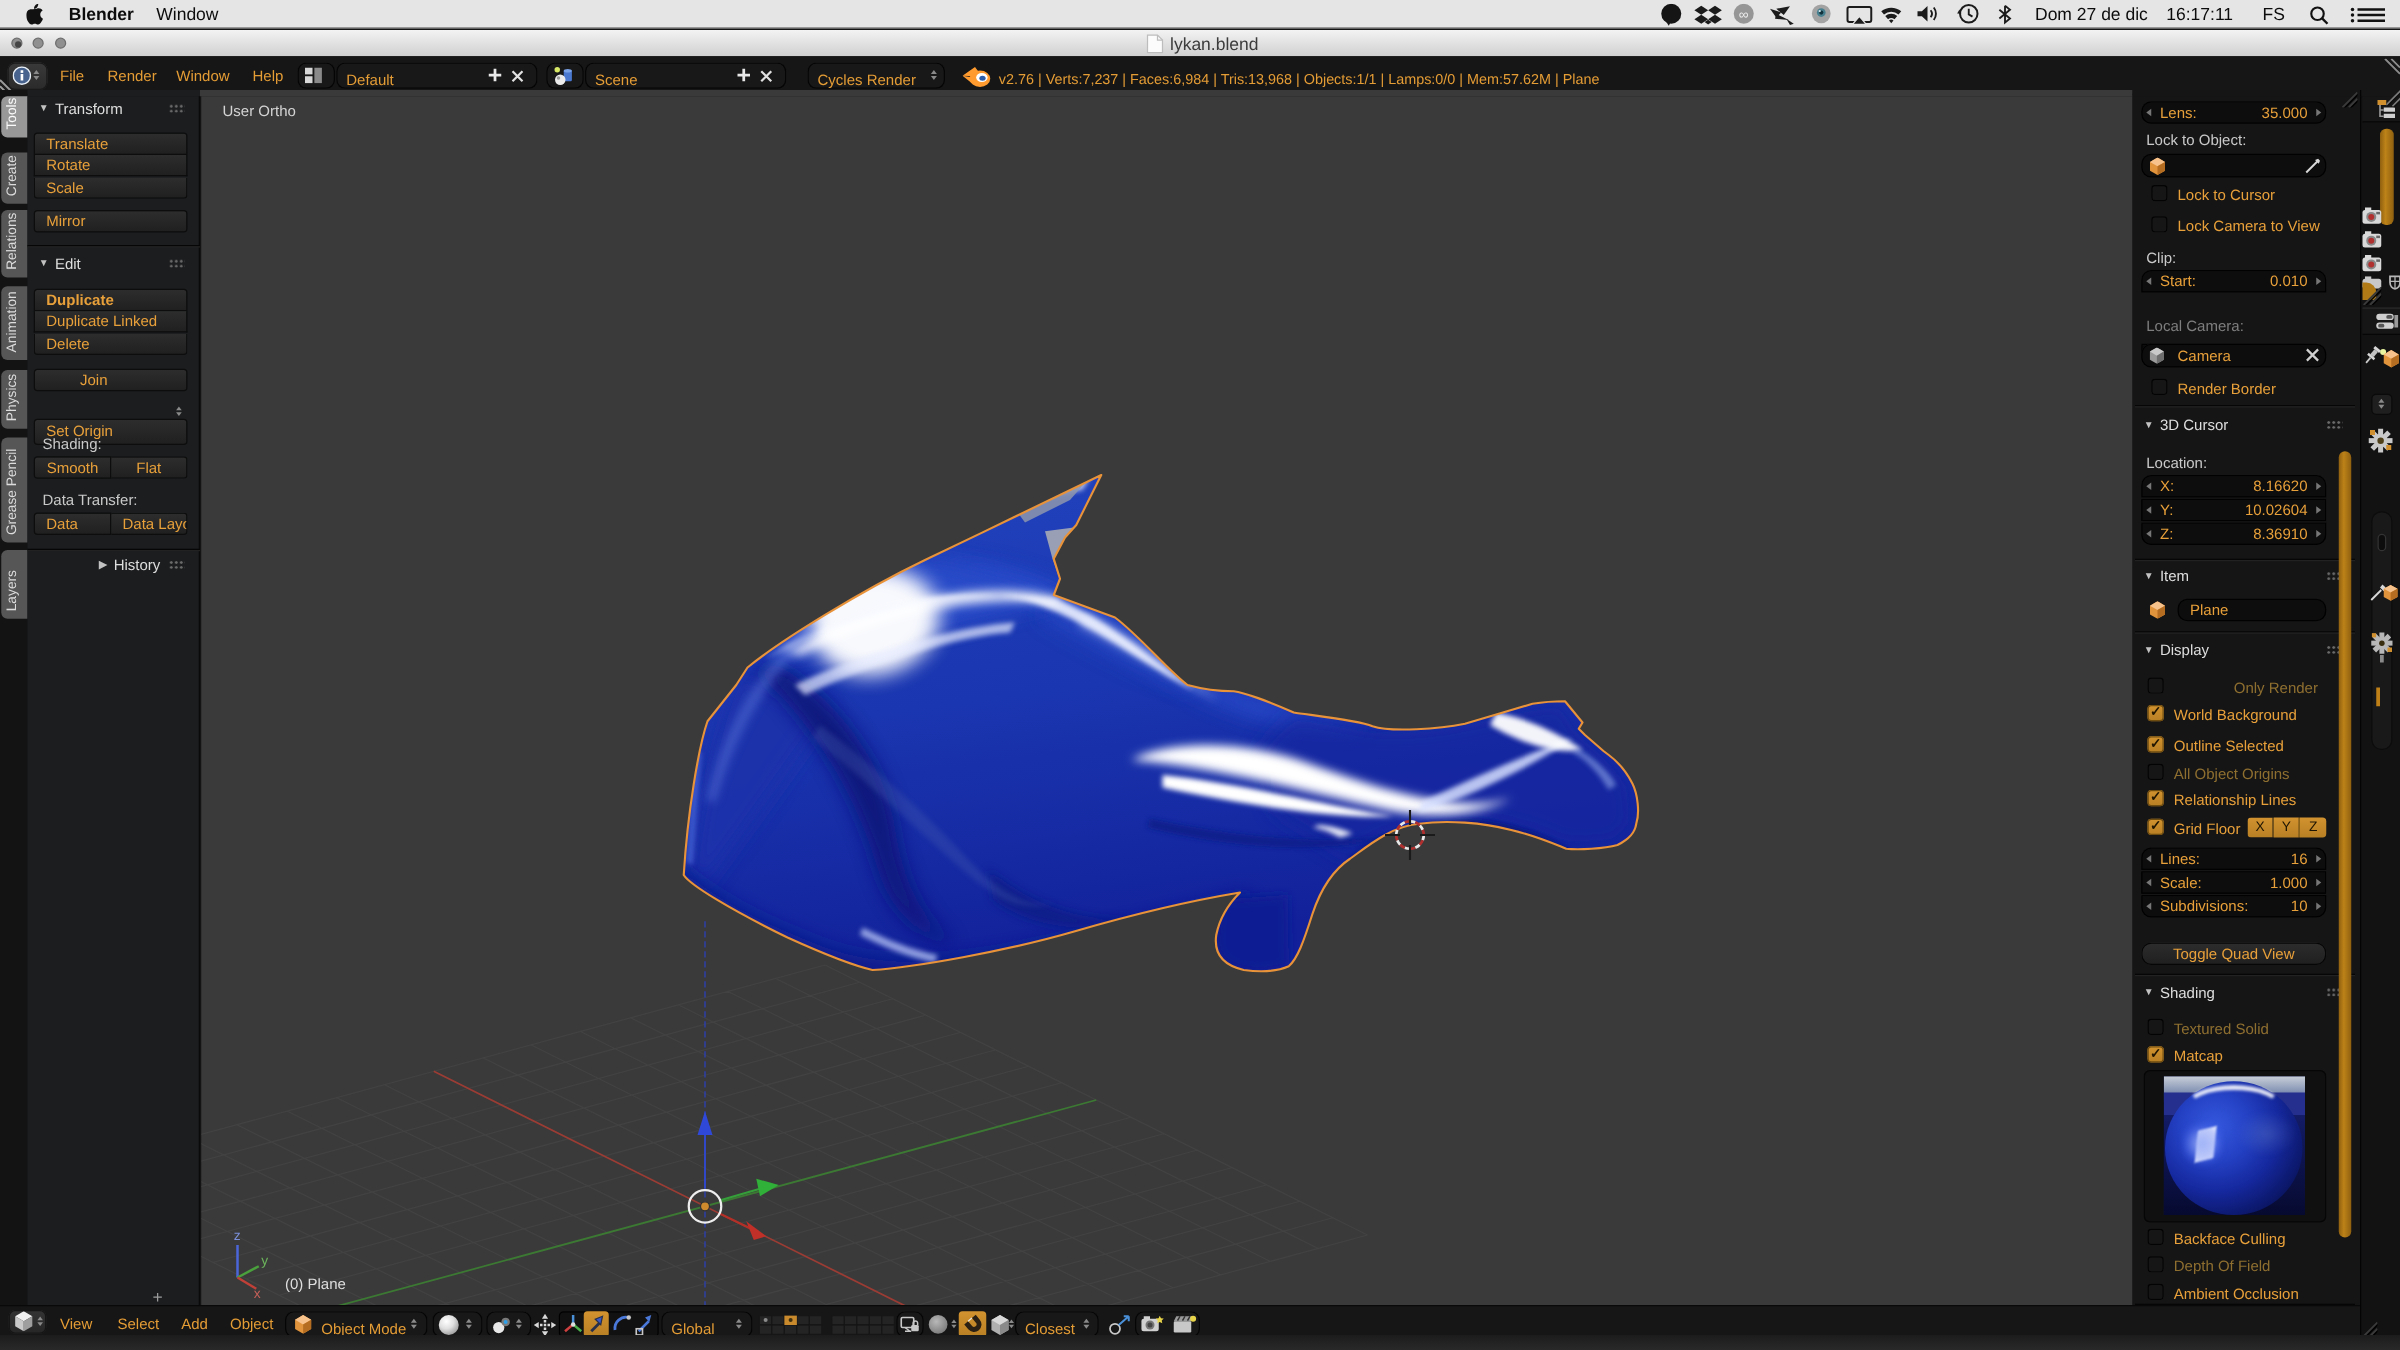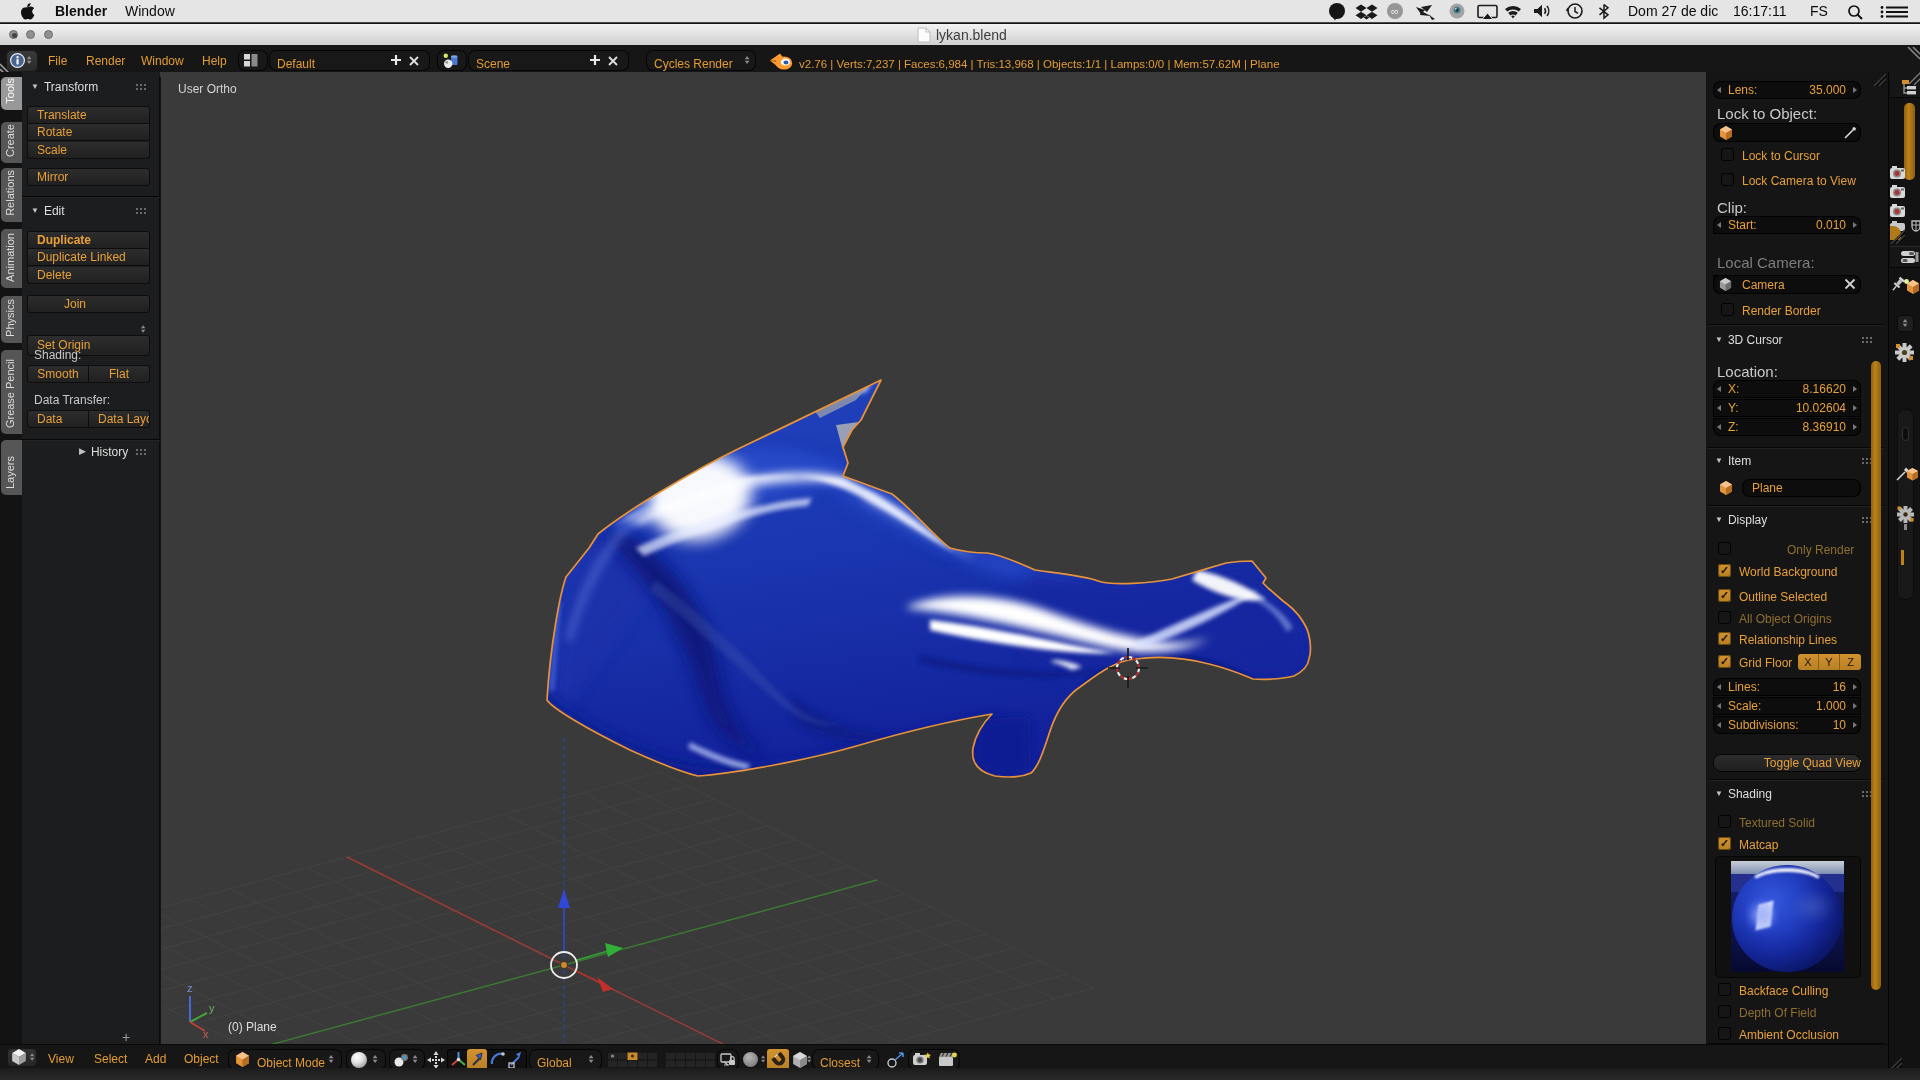--- a/index.html
+++ b/index.html
@@ -24,21 +24,21 @@
 .arrL { position:absolute; left:4px; top:6px; width:0; height:0; border-top:3px solid transparent; border-bottom:3px solid transparent; border-right:4px solid #777; }
 .arrR { position:absolute; right:4px; top:6px; width:0; height:0; border-top:3px solid transparent; border-bottom:3px solid transparent; border-left:4px solid #777; }
 .updn { position:absolute; right:4px; top:4px; width:7px; height:10px; }
 .updn:before { content:""; position:absolute; top:0; left:0; border-left:3.5px solid transparent; border-right:3.5px solid transparent; border-bottom:4px solid #8a8a8a; }
 .updn:after { content:""; position:absolute; bottom:0; left:0; border-left:3.5px solid transparent; border-right:3.5px solid transparent; border-top:4px solid #8a8a8a; }
 .cb { position:absolute; width:13px; height:13px; border-radius:3px; background:#161616; box-shadow:inset 0 0 0 1px #030303, inset 0 -1px 0 #2b2b2b; }
 .cb.on { background:linear-gradient(#d2932f,#b87f24); box-shadow:inset 0 0 0 1px #6e4c10; }
 .cb.on:after { content:"✓"; position:absolute; left:2px; top:0px; color:#211602; font-size:11px; font-weight:bold; line-height:13px;}
 .ntxt { position:absolute; color:#e8a03a; font-size:12px; }
 .ntxt.dim { color:#8f6f30; }
-.nlbl { position:absolute; color:#c9c9c9; font-size:15px; }
+.nlbl { position:absolute; color:#c9c9c9; font-size:12px; }
 .nsep { position:absolute; height:2px; border-top:1px solid #060606; border-bottom:1px solid #222; }
 .hmenu { position:absolute; top:9px; color:#e49c35; font-size:12px; }
 .hfld { position:absolute; background:#181818; border-radius:7px; box-shadow:inset 0 0 0 1px #050505, inset 0 1px 0 #262626; }
 </style>
 </head>
 <body>
 
 <div id="menubar" class="abs">
   <svg class="abs" style="left:21px;top:3px" width="14" height="17" viewBox="0 0 14 17">
     <path fill="#111" d="M9.6 0 C9.7 1 9.3 2 8.7 2.7 C8.1 3.5 7.1 4 6.2 4 C6.1 3 6.5 2 7.1 1.3 C7.7 0.6 8.8 0.1 9.6 0 Z"></path>
@@ -503,21 +503,21 @@
       <div class="nm">Scale:</div>
       <div class="vl">1.000</div>
       <div class="arrR"></div>
     </div>
   <div class="nfld" style="left:7px;top:639px;width:148px;border-radius:0 0 8px 8px;">
       <div class="arrL"></div>
       <div class="nm">Subdivisions:</div>
       <div class="vl">10</div>
       <div class="arrR"></div>
     </div>
-  <div class="nfld" style="left:7px;top:677px;width:148px;height:18px;background:linear-gradient(#2d2d2d,#1f1f1f);box-shadow:inset 0 0 0 1px #060606;text-align:right;">
+  <div class="nfld" style="left:7px;top:677px;width:148px;height:18px;background:linear-gradient(#2d2d2d,#1f1f1f);box-shadow:inset 0 0 0 1px #060606;text-align:center;">
       <div style="margin-top:2px;">Toggle Quad View</div>
     </div>
   <div class="nsep" style="left:2px;top:702px;width:176px;"></div>
   <div class="phdr" style="left:9px;top:710px;"><span class="tri">▼</span>Shading</div>
   <div class="grip" style="left:155px;top:713px;"></div>
   <div class="cb" style="left:12px;top:738px;"></div>
   <div class="ntxt dim" style="left:33px;top:739px;">Textured Solid</div>
   <div class="cb on" style="left:12px;top:760px;"></div>
   <div class="ntxt" style="left:33px;top:761px;">Matcap</div>
   <div class="abs" style="left:9px;top:779px;width:146px;height:122px;background:#101010;border-radius:5px;box-shadow:inset 0 0 0 1px #060606;"></div>

